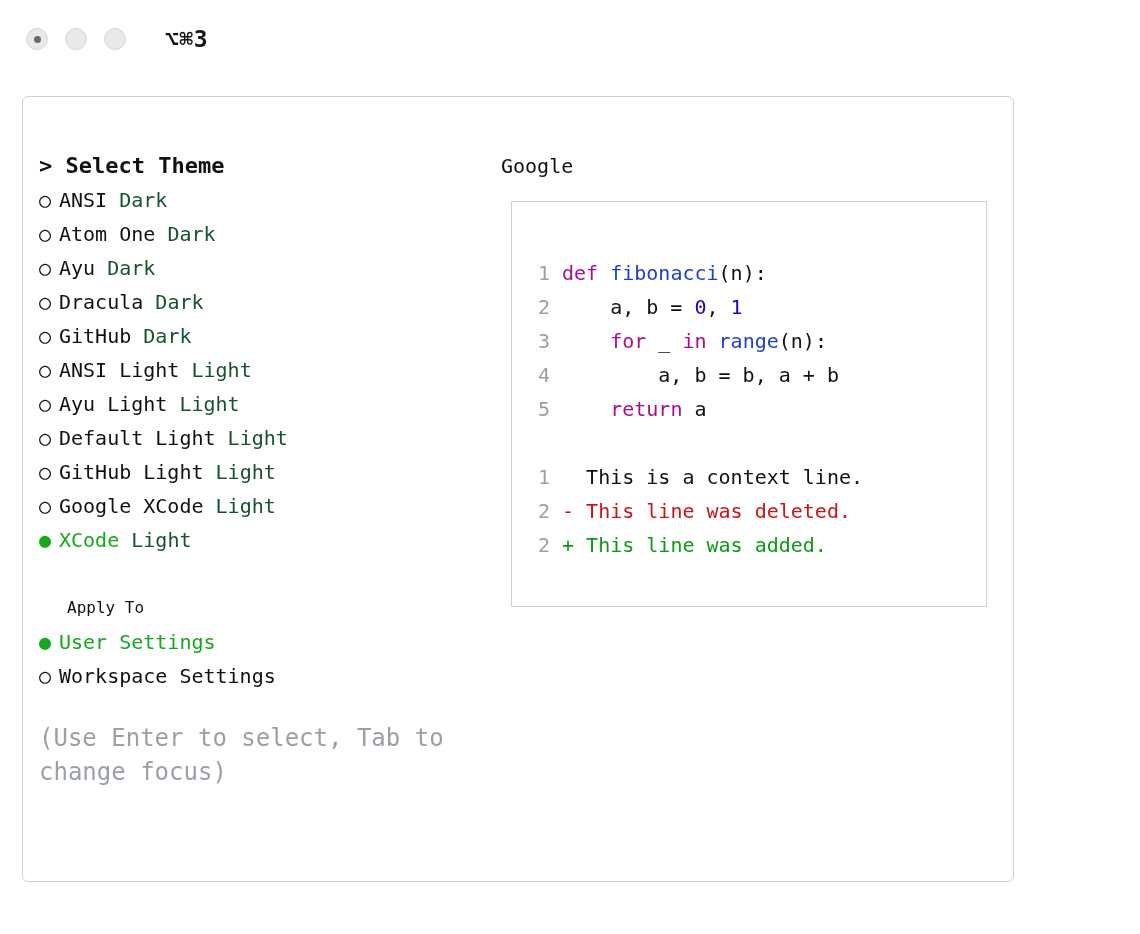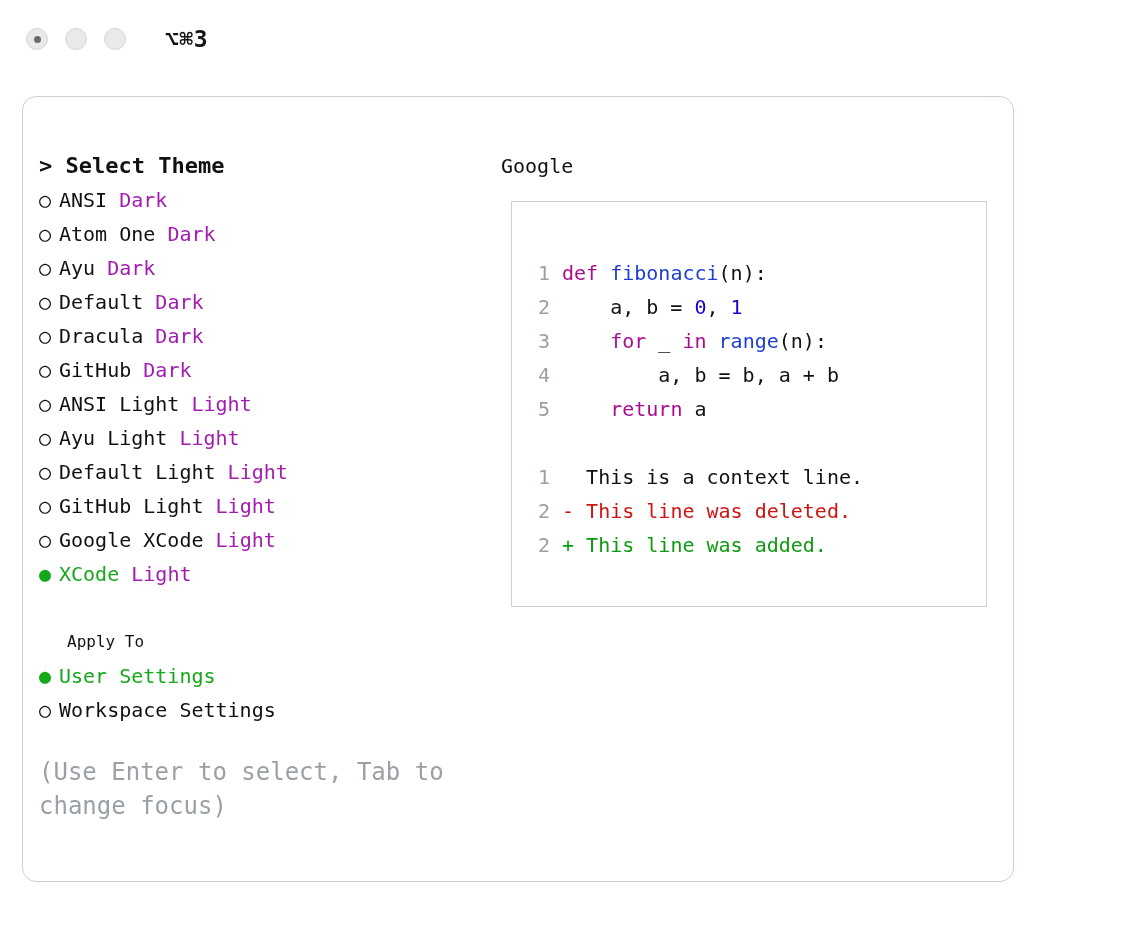--- a/index.html
+++ b/index.html
@@ -65,21 +65,21 @@
   }
 
   
   .panel {
     position: absolute;
     left: 22px;
     top: 96px;
     width: 992px;
     height: 786px;
     border: 1px solid #c9d2d8;
-    border-radius: 14px;
+    border-radius: 6px;
     box-sizing: border-box;
     background: #ffffff;
   }
 
   .left-col {
     position: absolute;
     left: 16px;
     top: 52px;
     width: 460px;
   }
@@ -112,21 +112,21 @@
     display: block;
   }
   .bullet {
     display: inline-block;
     width: 20px;
   }
   .bullet.empty { color: #111111; }
   .bullet.filled { color: #16a81b; }
   .theme-row.selected .name { color: #16a81b; }
   .variant {
-    color: #a21caf;
+    color: #14532d;
   }
 
   .gap { height: 34px; }
 
   .apply-title {
     font-size: 16px;
     line-height: 34px;
     color: #111111;
     padding-left: 28px;
     white-space: pre;
@@ -193,21 +193,20 @@
   <div class="panel">
 
     <div class="left-col">
 
       <div class="section-title">&gt; Select Theme</div>
 
       <div id="theme-list">
           <div class="theme-row"><span class="bullet empty">○</span><span class="name">ANSI</span><span> </span><span class="variant">Dark</span></div>
           <div class="theme-row"><span class="bullet empty">○</span><span class="name">Atom One</span><span> </span><span class="variant">Dark</span></div>
           <div class="theme-row"><span class="bullet empty">○</span><span class="name">Ayu</span><span> </span><span class="variant">Dark</span></div>
-          <div class="theme-row"><span class="bullet empty">○</span><span class="name">Default</span><span> </span><span class="variant">Dark</span></div>
           <div class="theme-row"><span class="bullet empty">○</span><span class="name">Dracula</span><span> </span><span class="variant">Dark</span></div>
           <div class="theme-row"><span class="bullet empty">○</span><span class="name">GitHub</span><span> </span><span class="variant">Dark</span></div>
           <div class="theme-row"><span class="bullet empty">○</span><span class="name">ANSI Light</span><span> </span><span class="variant">Light</span></div>
           <div class="theme-row"><span class="bullet empty">○</span><span class="name">Ayu Light</span><span> </span><span class="variant">Light</span></div>
           <div class="theme-row"><span class="bullet empty">○</span><span class="name">Default Light</span><span> </span><span class="variant">Light</span></div>
           <div class="theme-row"><span class="bullet empty">○</span><span class="name">GitHub Light</span><span> </span><span class="variant">Light</span></div>
           <div class="theme-row"><span class="bullet empty">○</span><span class="name">Google XCode</span><span> </span><span class="variant">Light</span></div>
           <div class="theme-row selected"><span class="bullet filled">●</span><span class="name">XCode</span><span> </span><span class="variant">Light</span></div>
         </div>
 

